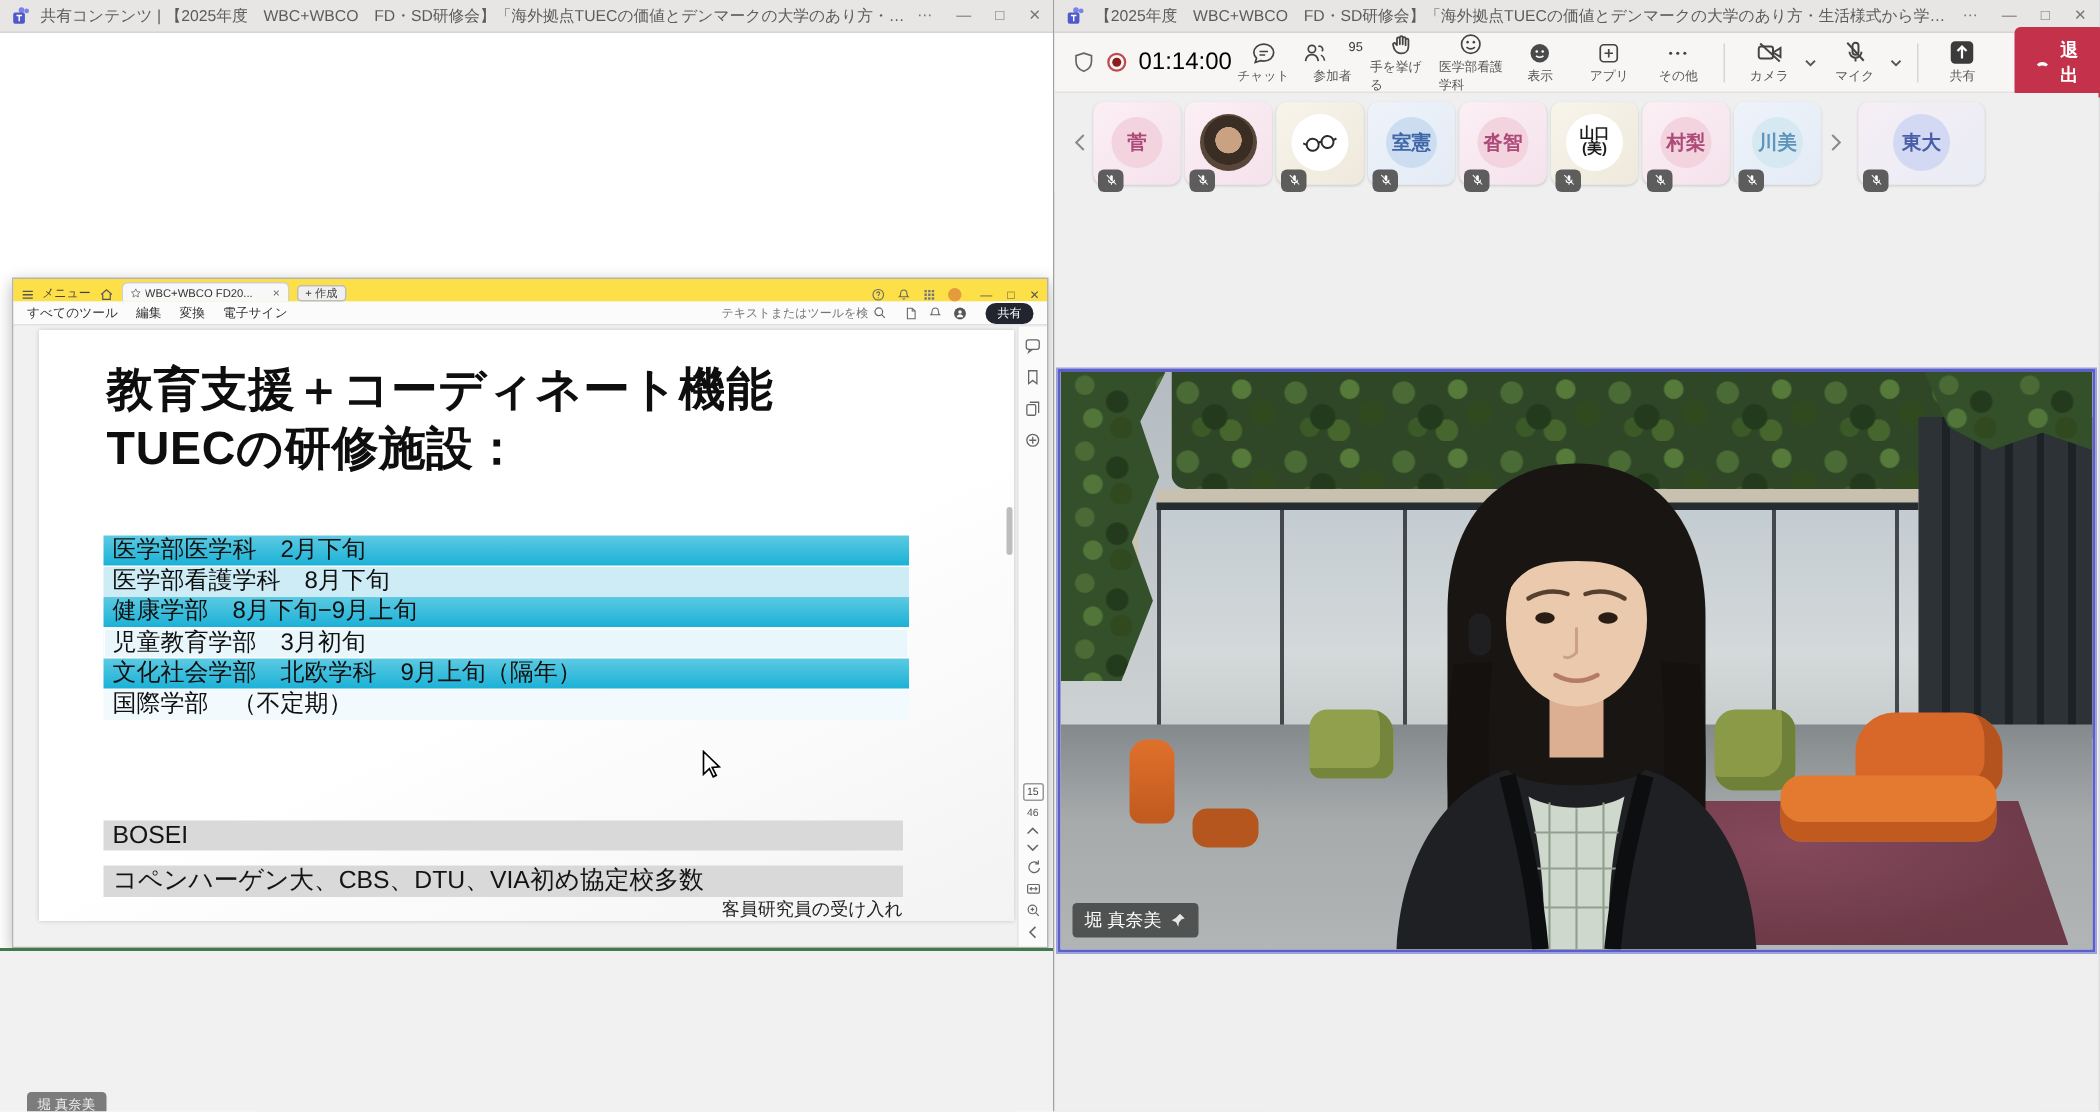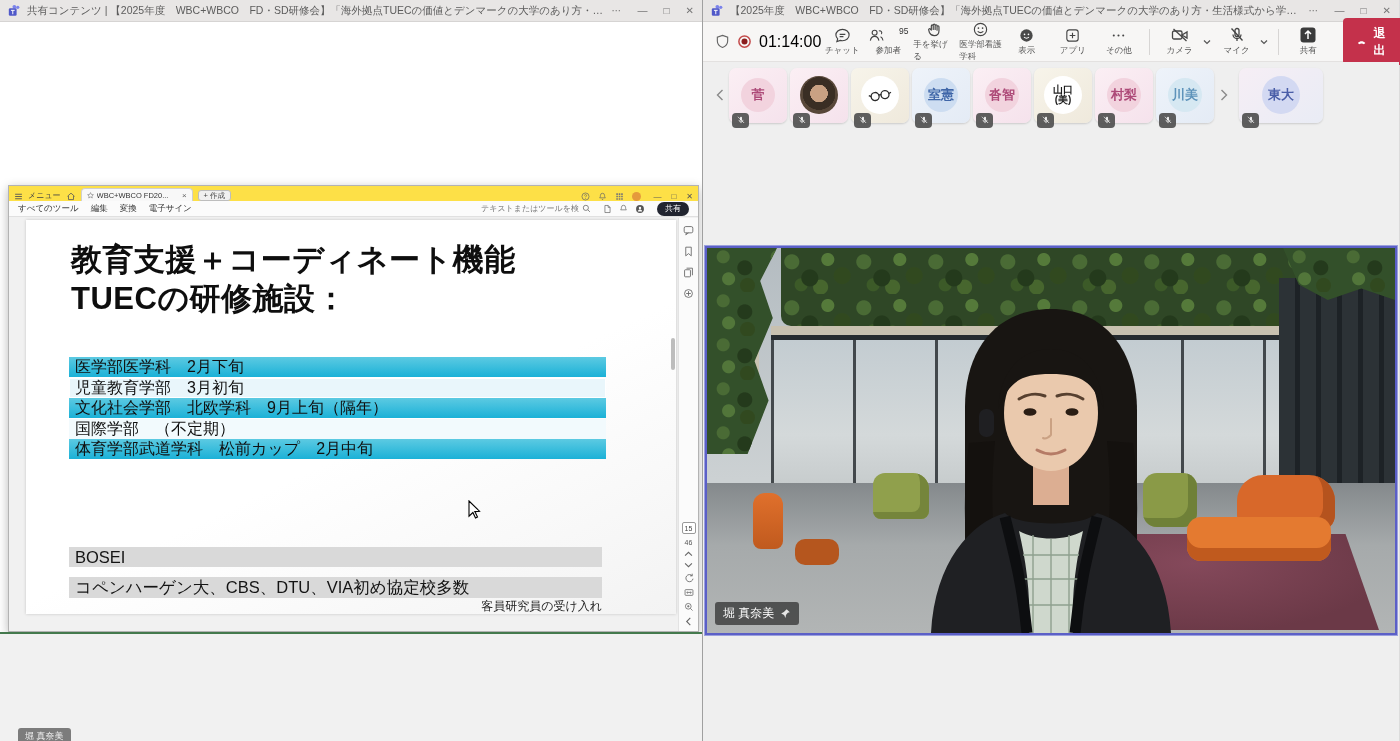--- a/index.html
+++ b/index.html
@@ -214,24 +214,25 @@
 
         <div class="acro-doc">
 
           <div class="slide">
             <div class="slide-title">
               <div>教育支援＋コーディネート機能</div>
               <div>TUECの研修施設：</div>
             </div>
             <div class="rows">
               <div class="row r-dark">医学部医学科　2月下旬</div>
+              <div class="row r-light">医学部看護学科　8月下旬</div>
+              <div class="row r-dark">健康学部　8月下旬−9月上旬</div>
               <div class="row r-lighter">児童教育学部　3月初旬</div>
               <div class="row r-dark">文化社会学部　北欧学科　9月上旬（隔年）</div>
               <div class="row r-plain">国際学部　（不定期）</div>
-              <div class="row r-dark">体育学部武道学科　松前カップ　2月中旬</div>
             </div>
             <div class="gray-bar bar1">BOSEI</div>
             <div class="gray-bar bar2">コペンハーゲン大、CBS、DTU、VIA初め協定校多数</div>
             <div class="slide-foot">客員研究員の受け入れ</div>
           </div>
 
           <div class="scroll-thumb"></div>
 
           <div class="rail">
             <svg width="11" height="11" viewBox="0 0 14 14">

